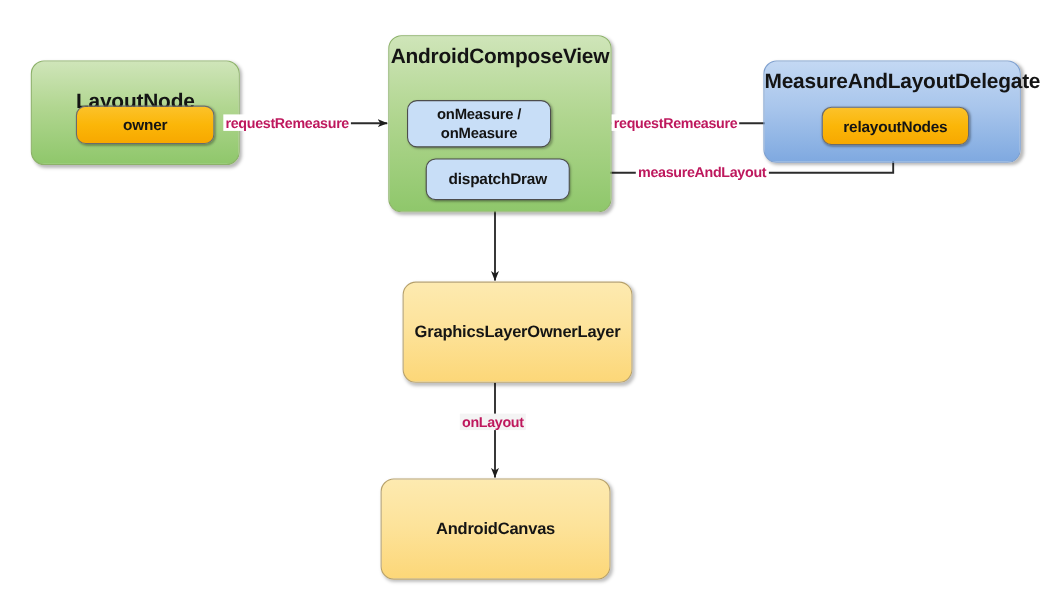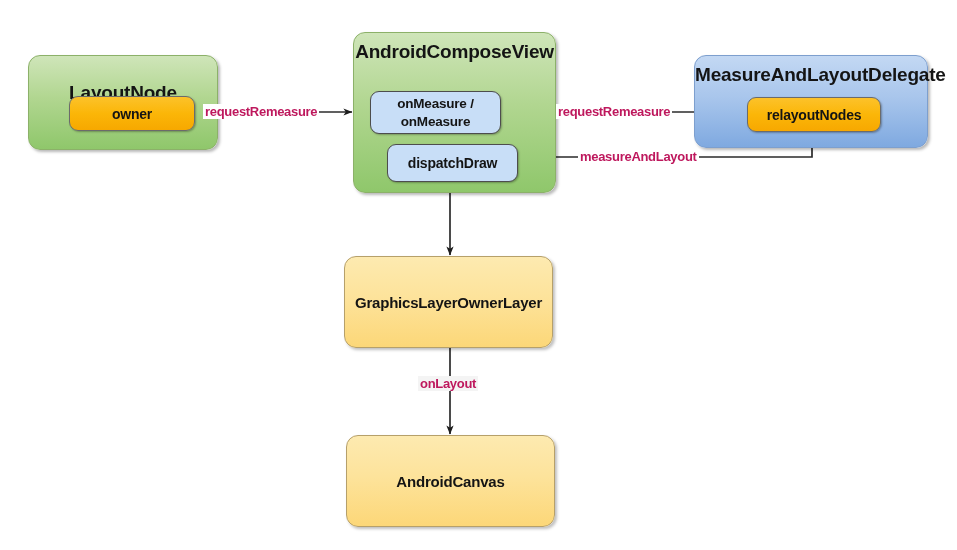--- a/index.html
+++ b/index.html
@@ -158,21 +158,21 @@
     </div>
   </div>
 
   <div class="node group-blue" style="left:694px; top:55px; width:234px; height:93px;">
     <div class="node-title" style="top:8px;">MeasureAndLayoutDelegate</div>
     <div class="box-orange" style="position:absolute; left:52px; top:41px; width:132px; height:33px;">
       <div class="leaf-label">relayoutNodes</div>
     </div>
   </div>
 
-  <div class="node box-yellow" style="left:344px; top:256px; width:209px; height:92px;">
+  <div class="node box-yellow" style="left:366px; top:256px; width:209px; height:92px;">
     <div class="big-label">GraphicsLayerOwnerLayer</div>
   </div>
 
   <div class="node box-yellow" style="left:346px; top:435px; width:209px; height:92px;">
     <div class="big-label">AndroidCanvas</div>
   </div>
 
   <div class="edge-label" style="left:203px; top:104px;">requestRemeasure</div>
 
   <div class="edge-label" style="left:556px; top:104px;">requestRemeasure</div>

